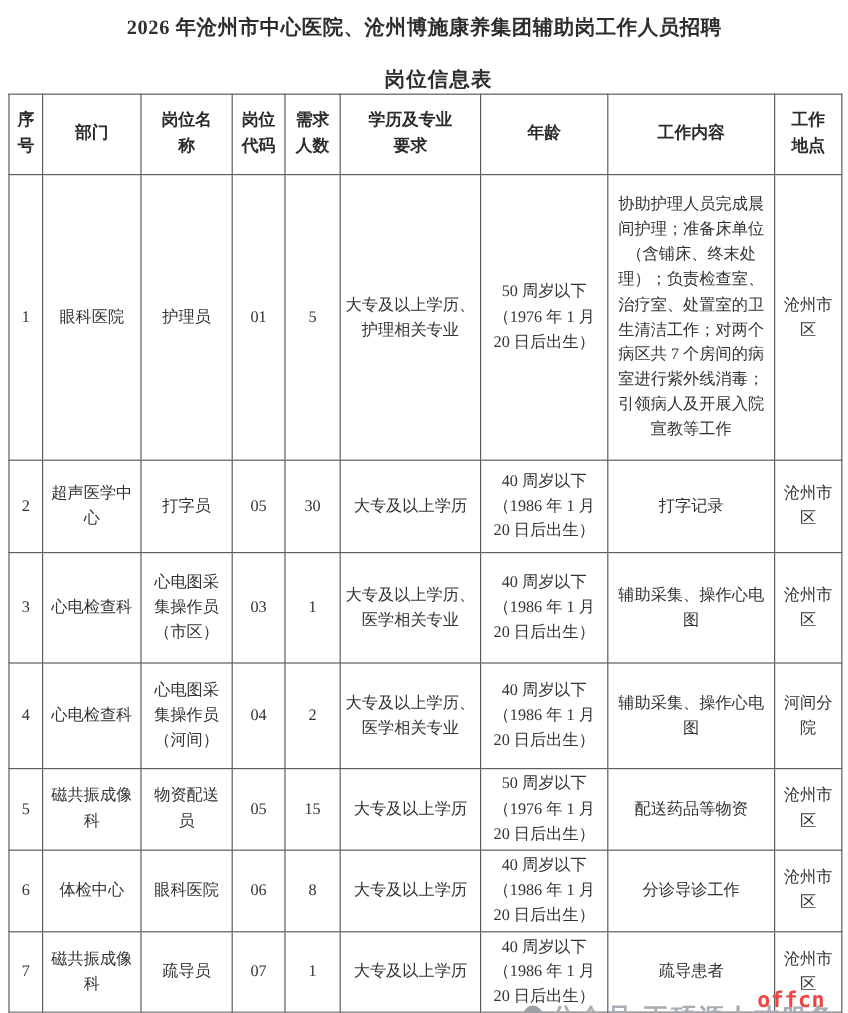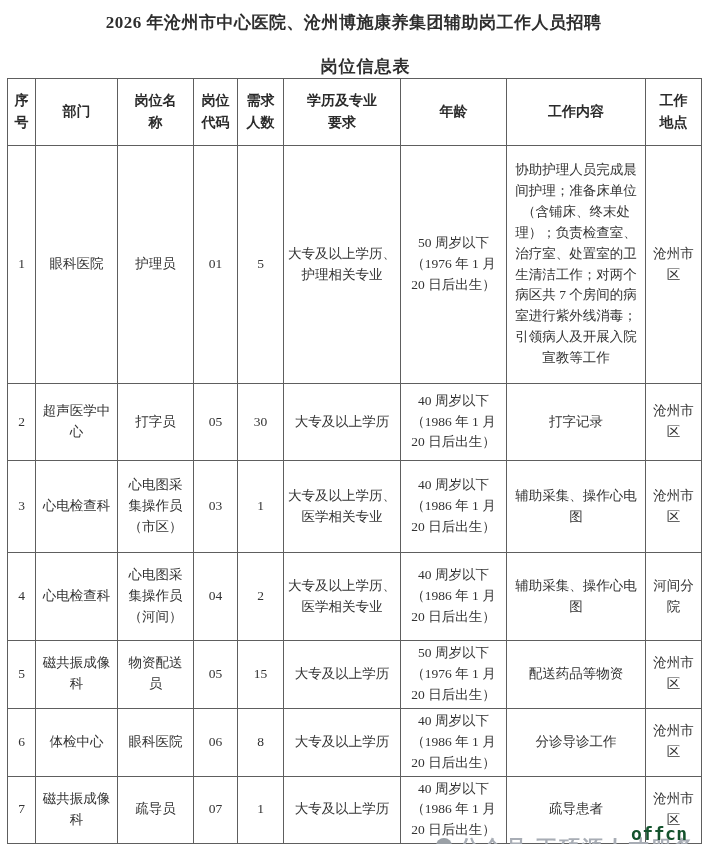--- a/index.html
+++ b/index.html
@@ -48,21 +48,21 @@
     color:#a8adb5; font-weight:bold; font-size:21px;
     letter-spacing:2px; white-space:nowrap;
     font-family:"Liberation Sans","DejaVu Sans",sans-serif;
   }
   .circle-badge {
     width:16px; height:16px; border-radius:50%;
     background:#9aa0a6; margin-top:4px; flex:0 0 auto;
   }
   .offcn-logo {
     position:absolute; left:631px; top:823px;
-    color:#14532d; font-weight:bold; font-size:18px;
+    color:#ef4444; font-weight:bold; font-size:18px;
     font-family:"DejaVu Sans Mono","Liberation Mono",monospace;
     letter-spacing:0.5px;
   }
 </style>
 </head>
 <body>
 
 <div class="page">
 
   <div class="title-block">

